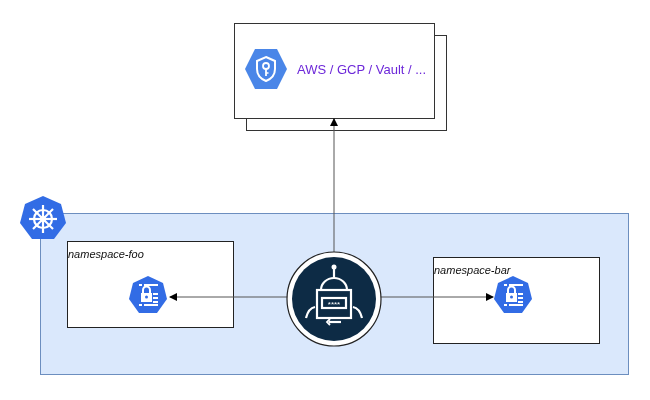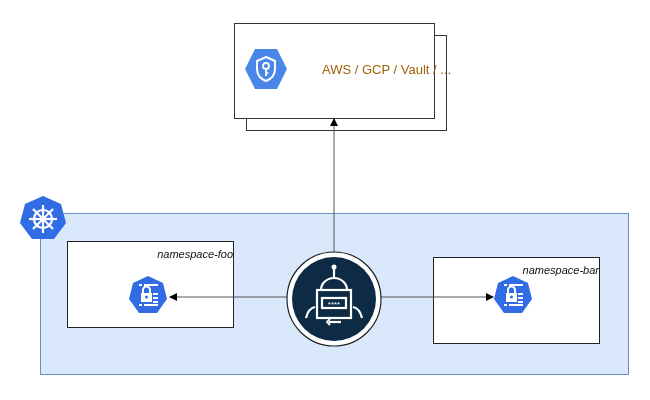--- a/index.html
+++ b/index.html
@@ -1,25 +1,25 @@
 <!DOCTYPE html>
 <html><head>
 <meta charset="utf-8">
 <style>
   html, body { margin:0; padding:0; background:#ffffff; }
   body { width:650px; height:400px; position:relative; overflow:hidden; font-family:"Liberation Sans", sans-serif; }
   .abs { position:absolute; }
   .stack-back { left:246px; top:35px; width:199px; height:94px; border:1px solid #333; background:#fff; }
   .stack-front { left:234px; top:23px; width:199px; height:94px; border:1px solid #333; background:#fff; }
-  .provider-label { left:297px; top:62px; font-size:13px; color:#a16207; white-space:nowrap;margin-left:25px; }
+  .provider-label { left:297px; top:62px; font-size:13px; color:#6d28d9; white-space:nowrap; }
   .cluster { left:40px; top:213px; width:587px; height:160px; background:#dae8fc; border:1px solid #6c8ebf; }
   .ns-box { width:165px; height:85px; border:1px solid #222; background:#fff; }
   .ns-foo { left:67px; top:241px; }
   .ns-bar { left:433px; top:241px;margin-top:16px; }
-  .ns-label { font-size:11px; font-style:italic; color:#111; text-align:right; width:100%; position:absolute; top:6px; }
+  .ns-label { font-size:11px; font-style:italic; color:#111; text-align:left; width:100%; position:absolute; top:6px; }
   svg.overlay { position:absolute; left:0; top:0; }
 </style>
 </head>
 <body>
 
 <div class="abs stack-back"></div>
 <div class="abs stack-front"></div>
 <svg class="abs" style="left:244px;top:48px;" width="44" height="42" viewBox="0 0 44 42">
   <polygon points="11,1 33,1 43,21 33,41 11,41 1,21" fill="#4a86e8"></polygon>
   <path d="M22 9 L31 13 L31 21 C31 27 27 31 22 33 C17 31 13 27 13 21 L13 13 Z" fill="none" stroke="#fff" stroke-width="2"></path>

